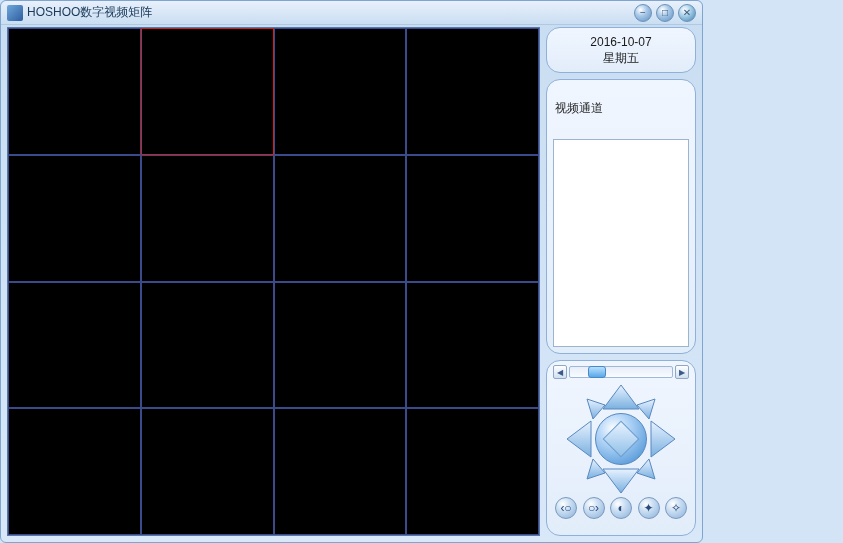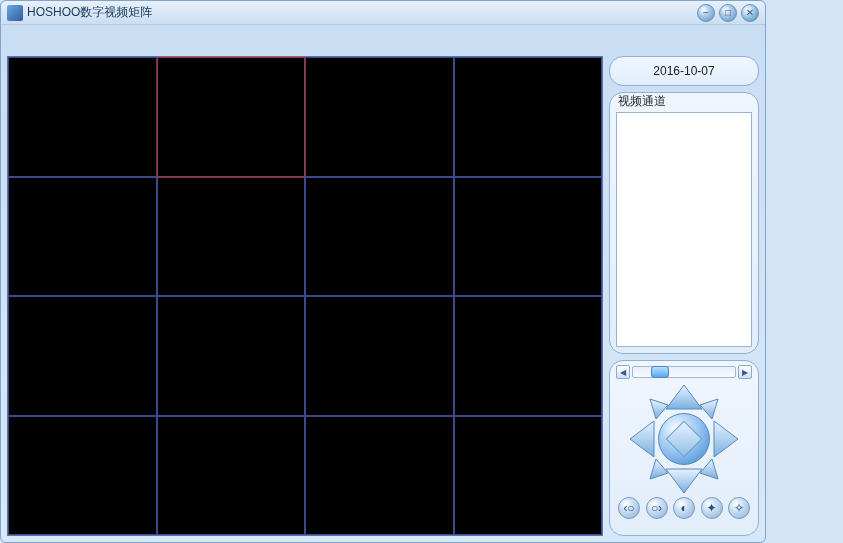--- a/index.html
+++ b/index.html
@@ -5,28 +5,27 @@
 * { margin: 0; padding: 0; box-sizing: border-box; }
 body {
   font-family: "Microsoft YaHei", SimSun, sans-serif;
   font-size: 12px;
   background: #d4e4f7;
   width: 843px;
   height: 543px;
   overflow: hidden;
 }
 .window {
-  width: 766px;
+  width: 703px;
   height: 543px;
   background: linear-gradient(to bottom, #c9ddf2 0%, #d8e8f8 100%);
   border: 1px solid #7da5d0;
   border-radius: 6px;
   display: flex;
   flex-direction: column;
-  gap: 29px;
 }
 .titlebar {
   height: 24px;
   background: linear-gradient(to bottom, #e8f0fb 0%, #cadef2 100%);
   border-radius: 6px 6px 0 0;
   display: flex;
   align-items: center;
   padding: 0 6px;
   border-bottom: 1px solid #b0c8e0;
 }
@@ -91,21 +90,21 @@
   padding: 6px 4px;
   line-height: 1.35;
   color: #1a1a1a;
 }
 .channel-panel {
   flex: 1;
   display: flex;
   flex-direction: column;
 }
 .channel-title {
-  padding: 0 8px;
+  padding: 20px 8px;
   color: #2a2a2a;
 }
 .channel-body {
   margin: 2px 6px 6px 6px;
   flex: 1;
   background: #ffffff;
   border: 1px solid #9ab4d2;
 }
 .ptz-panel {
   height: 176px;
@@ -222,20 +221,21 @@
         <div class="cell"></div>
         <div class="cell"></div>
         <div class="cell"></div>
         <div class="cell"></div>
       </div>
 
     <div class="sidebar">
 
       <div class="panel info-panel">
         <div>2016-10-07</div>
+        <div>星期五</div>
       </div>
 
       <div class="panel channel-panel">
         <div class="channel-title">视频通道</div>
         <div class="channel-body"></div>
       </div>
 
       <div class="panel ptz-panel">
         <div class="slider-row">
           <div class="slider-btn">◀</div>

